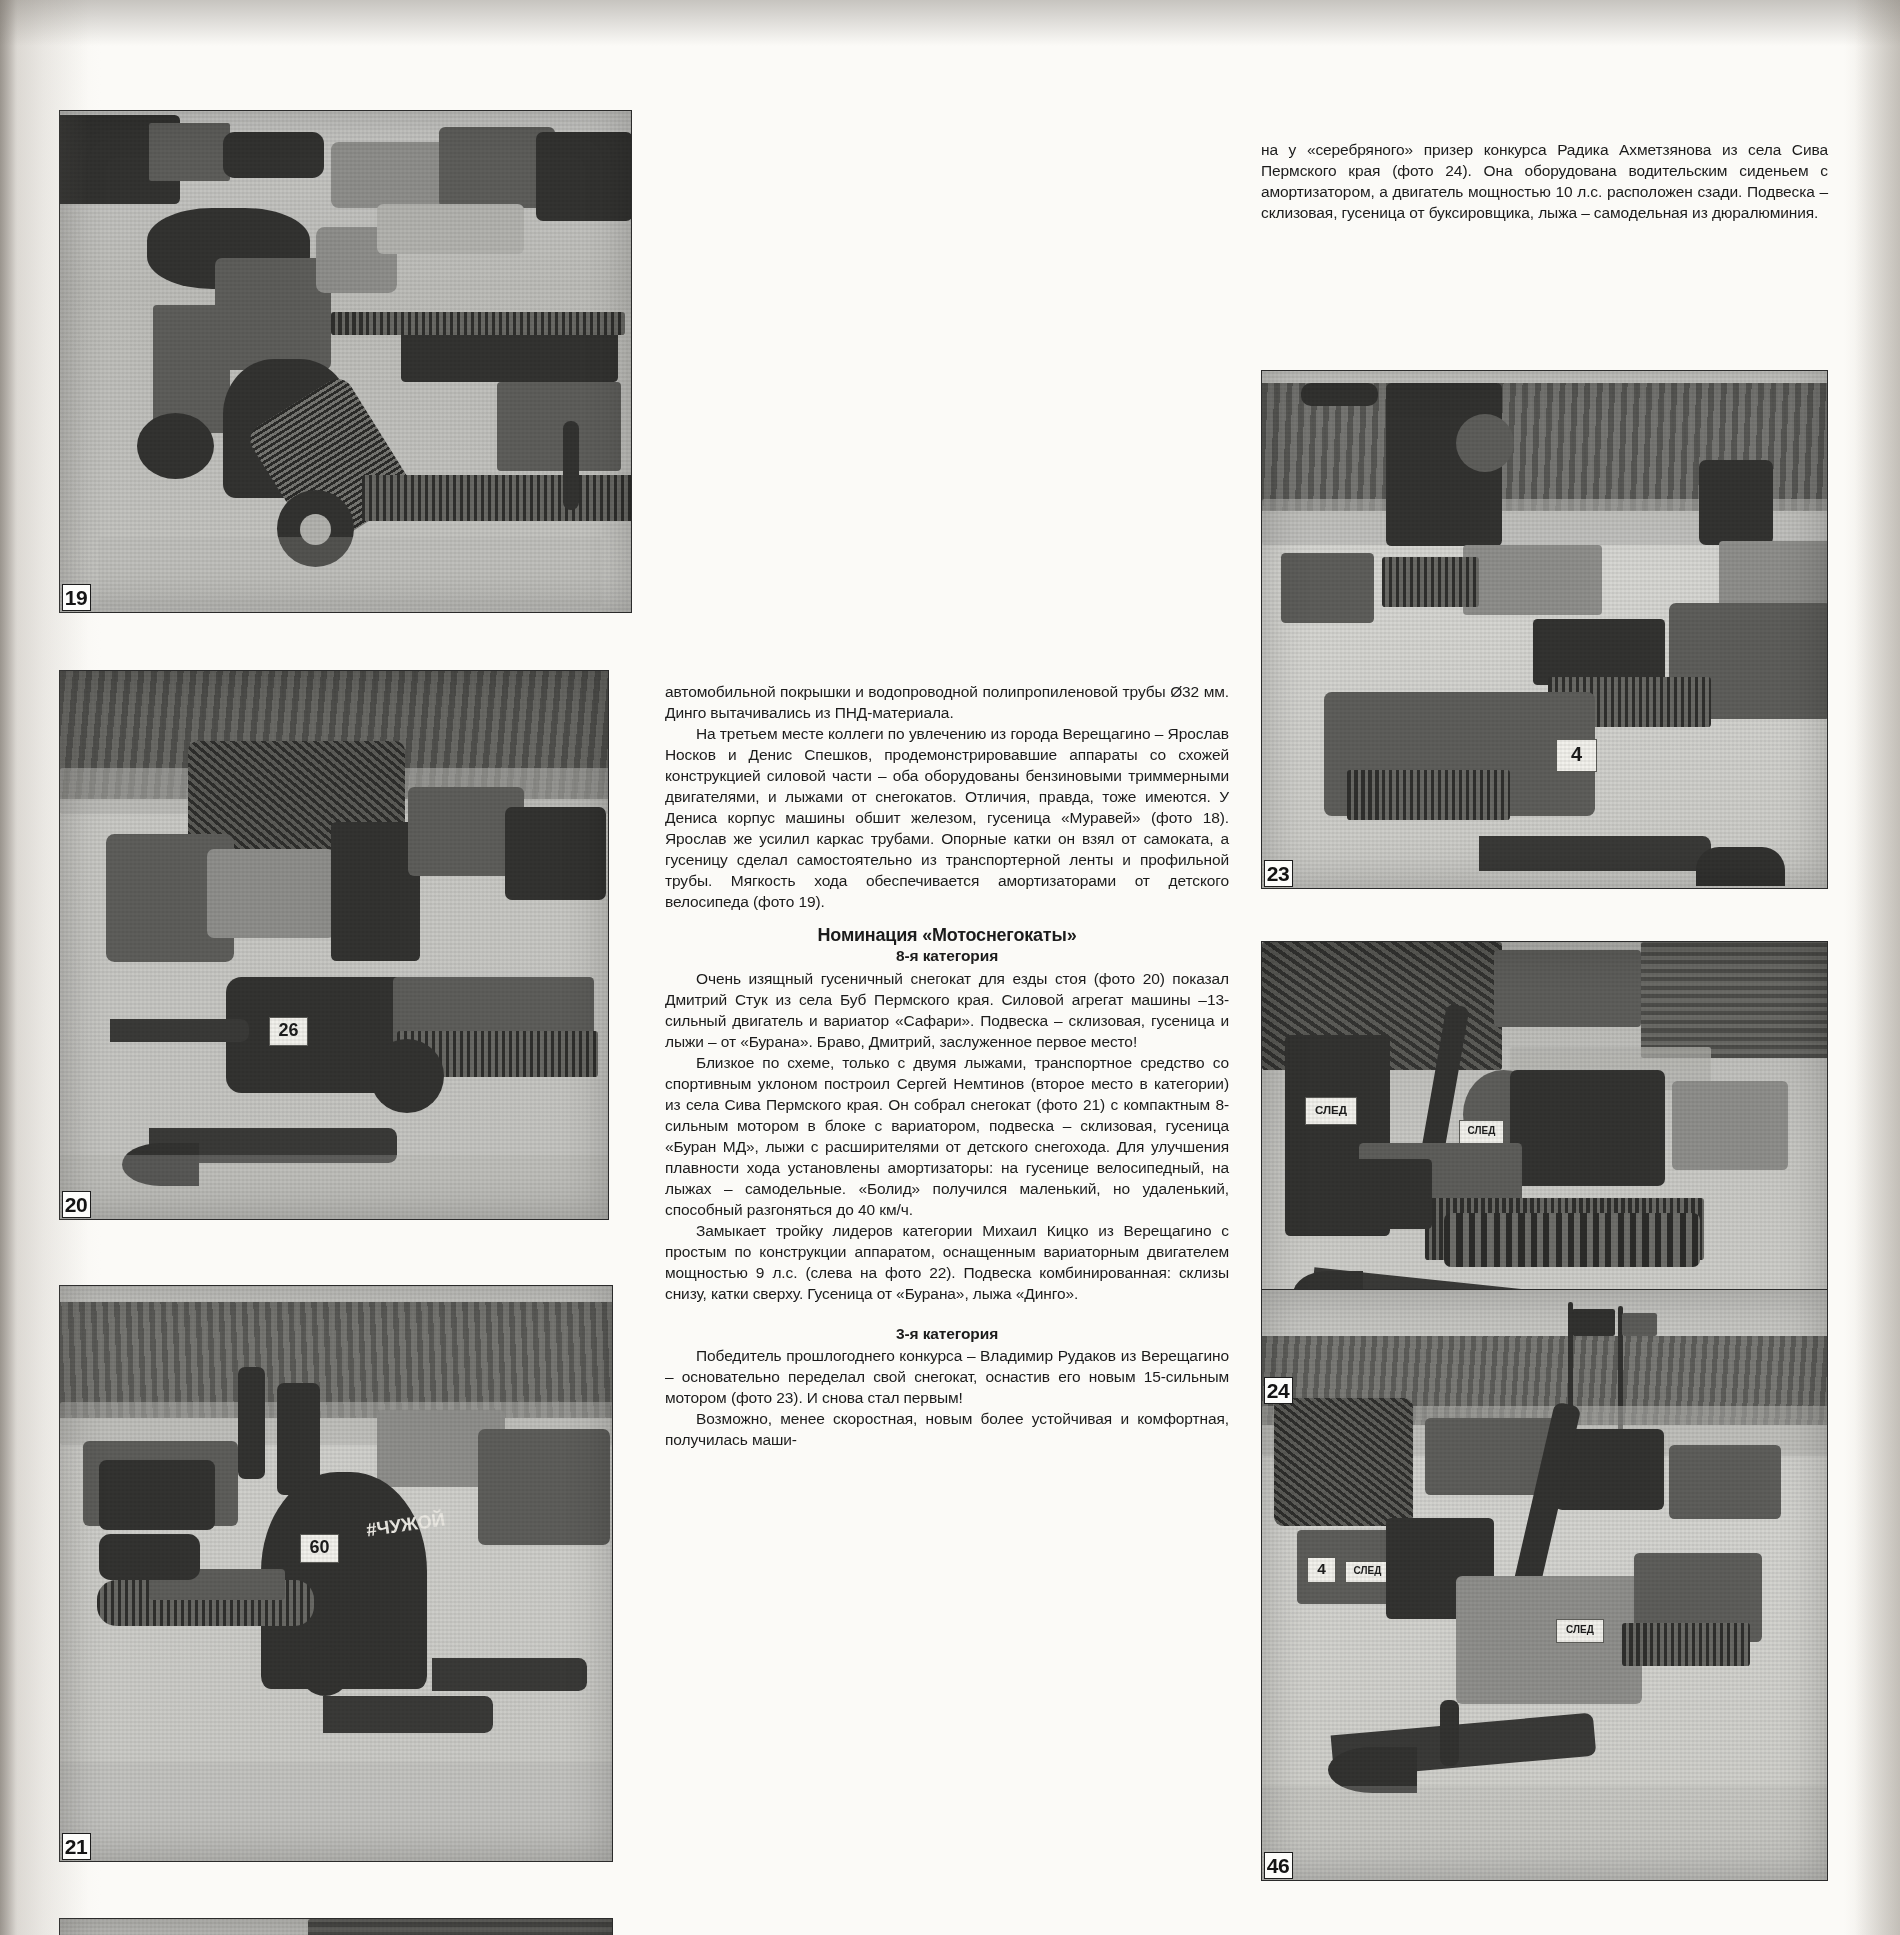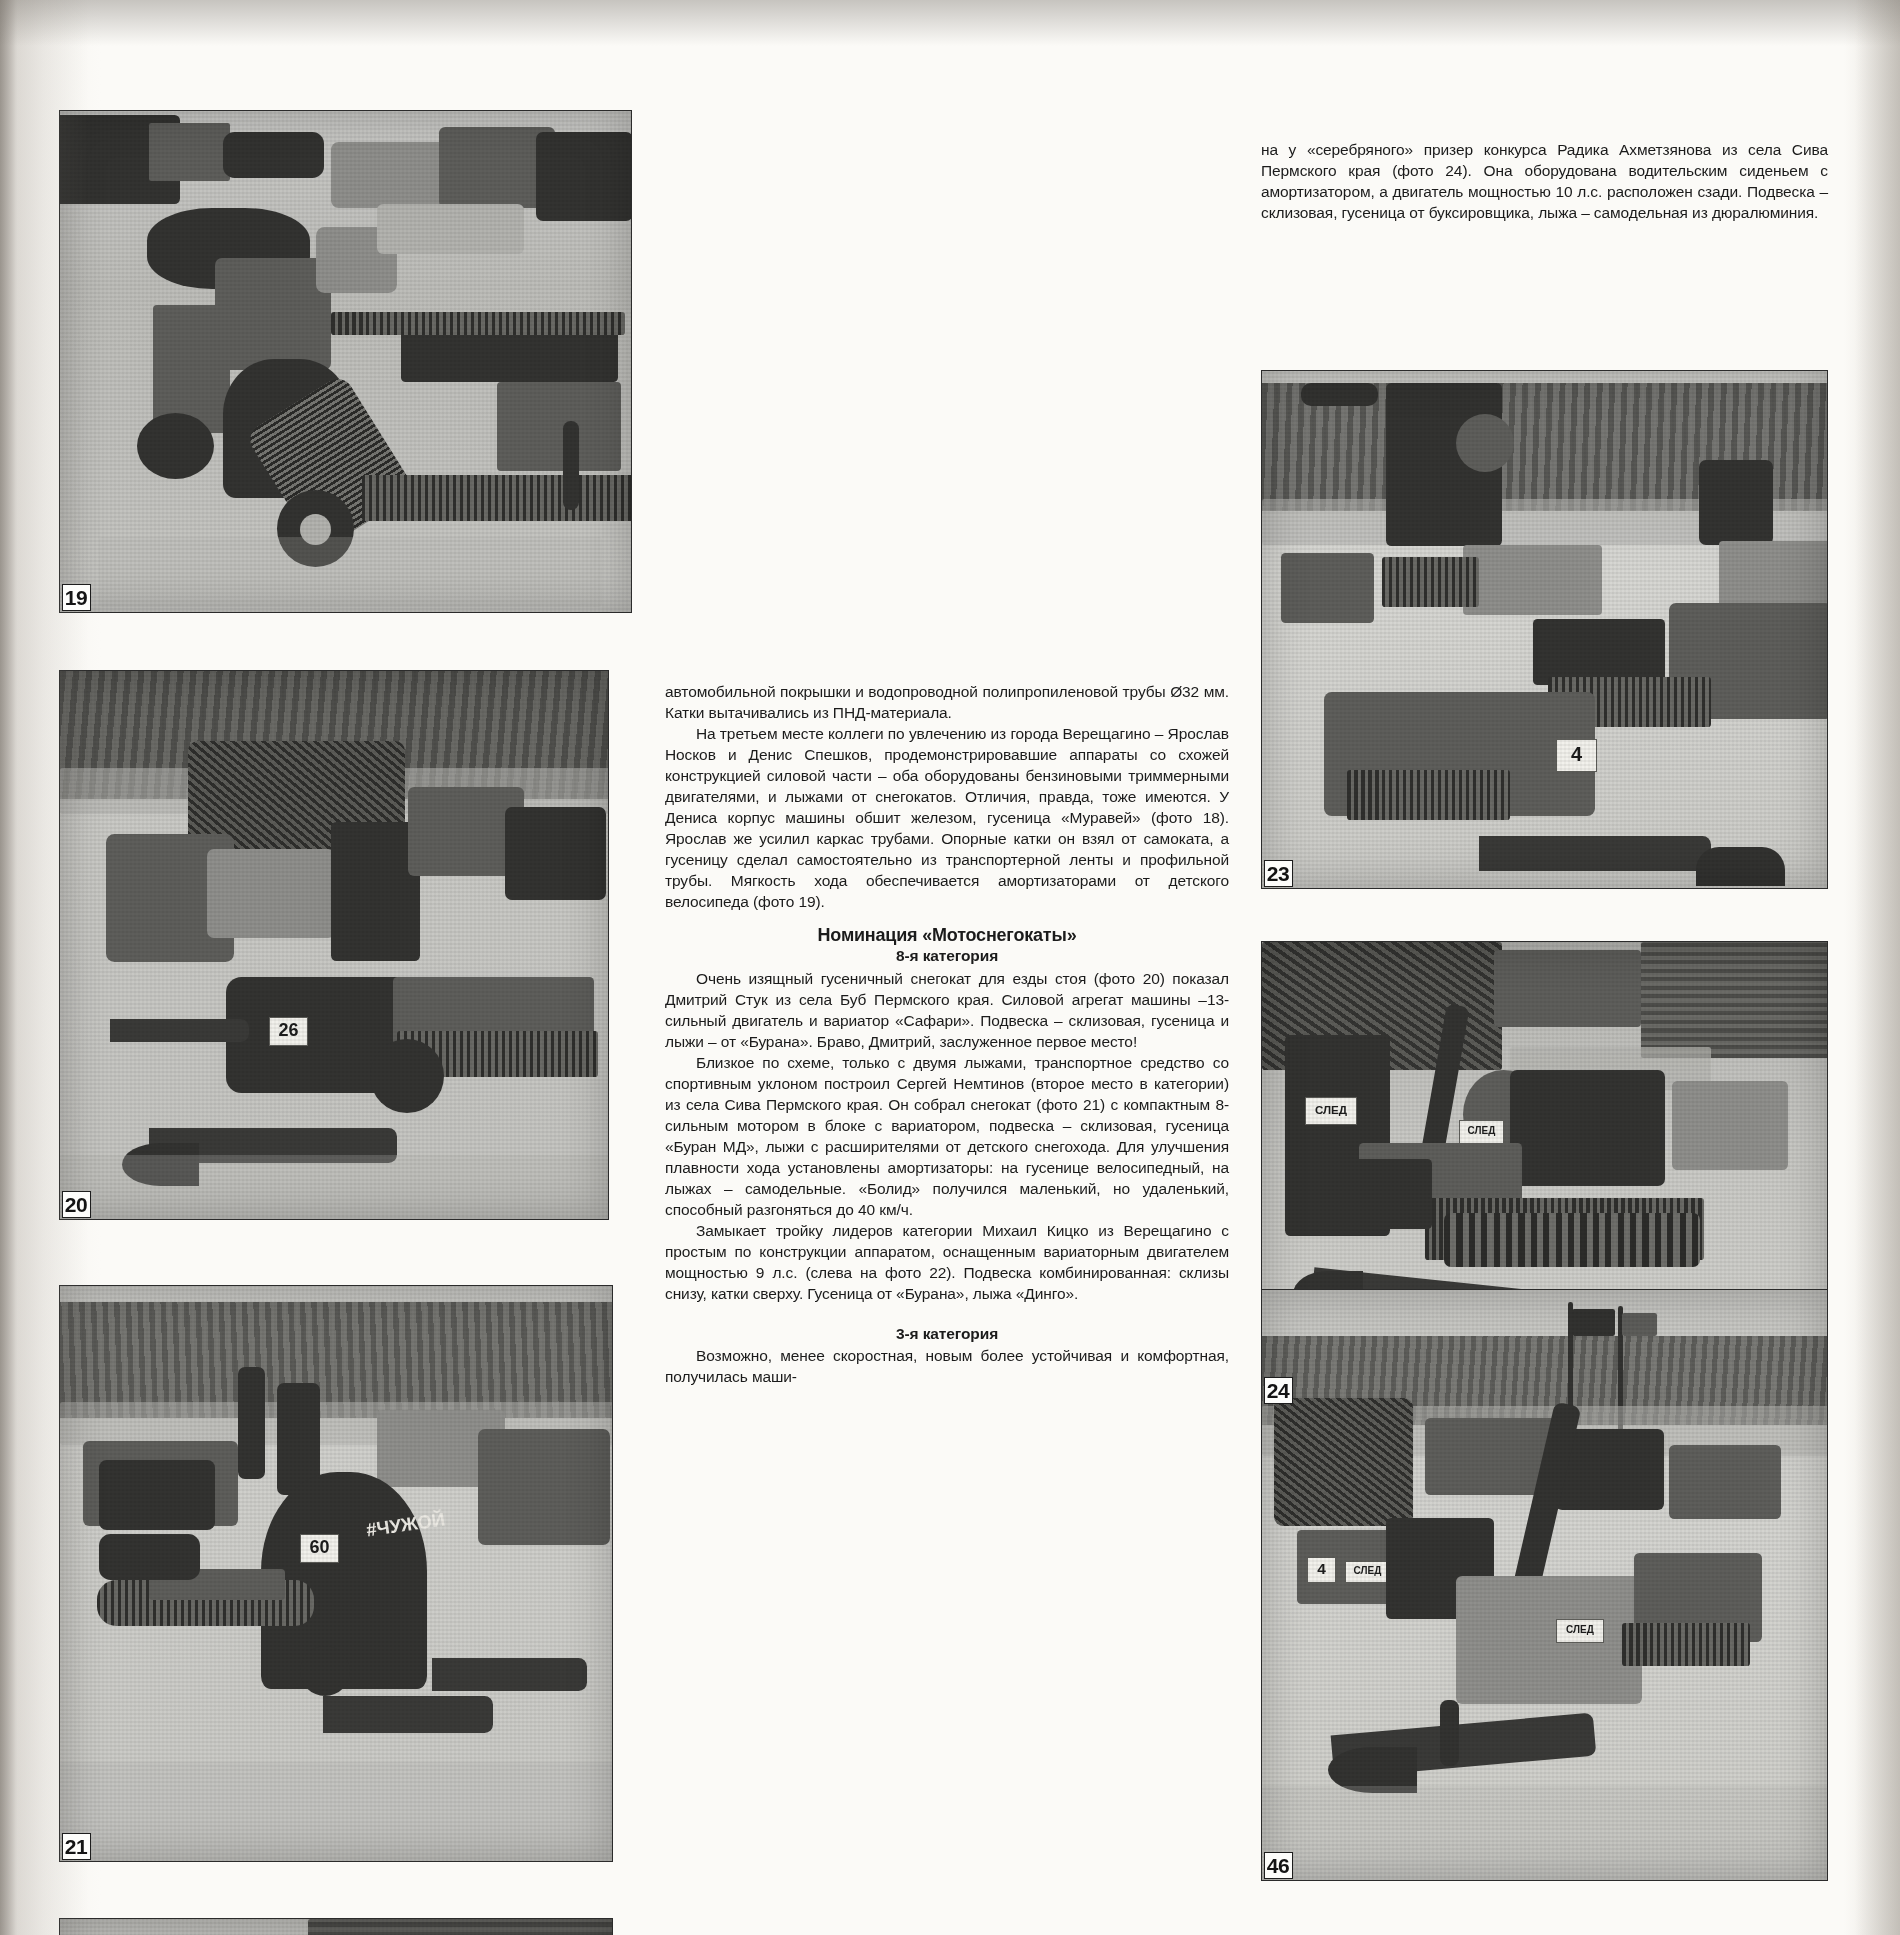--- a/index.html
+++ b/index.html
@@ -289,32 +289,33 @@
       <div class="blob dk" style="left:66px;top:457px;width:89px;height:46px;border-radius:70% 0 0 70%;"></div>
       <div class="blob dk" style="left:178px;top:410px;width:19.4px;height:66px;border-radius:7.7px;"></div>
       <div class="blob pale" style="left:0;top:496px;width:567px;height:97px;opacity:.26;"></div>
       <div class="grain"></div>
       <div class="vig"></div>
     </div>
     <div class="ph-num">46</div>
   </div>
 
   <div class="col" style="left:665px;top:681px;width:564px;">
-    <p class="noind">автомобильной покрышки и водопроводной полипропиленовой трубы Ø32 мм. Катки вытачивались из ПНД-материала.</p>
+    <p class="noind">автомобильной покрышки и водопроводной полипропиленовой трубы Ø32 мм. Динго вытачивались из ПНД-материала.</p>
     <p>На третьем месте коллеги по увлечению из города Верещагино – Ярослав Носков и Денис Спешков, продемонстрировавшие аппараты со схожей конструкцией силовой части – оба оборудованы бензиновыми триммерными двигателями, и лыжами от снегокатов. Отличия, правда, тоже имеются. У Дениса корпус машины обшит железом, гусеница «Муравей» (фото 18). Ярослав же усилил каркас трубами. Опорные катки он взял от самоката, а гусеницу сделал самостоятельно из транспортерной ленты и профильной трубы. Мягкость хода обеспечивается амортизаторами от детского велосипеда (фото 19).</p>
 
     <div class="h-main">Номинация «Мотоснегокаты»</div>
     <div class="h-sub">8-я категория</div>
 
     <p>Очень изящный гусеничный снегокат для езды стоя (фото 20) показал Дмитрий Стук из села Буб Пермского края. Силовой агрегат машины –13-сильный двигатель и вариатор «Сафари». Подвеска – склизовая, гусеница и лыжи – от «Бурана». Браво, Дмитрий, заслуженное первое место!</p>
     <p>Близкое по схеме, только с двумя лыжами, транспортное средство со спортивным уклоном построил Сергей Немтинов (второе место в категории) из села Сива Пермского края. Он собрал снегокат (фото 21) с компактным 8-сильным мотором в блоке с вариатором, подвеска – склизовая, гусеница «Буран МД», лыжи с расширителями от детского снегохода. Для улучшения плавности хода установлены амортизаторы: на гусенице велосипедный, на лыжах – самодельные. «Болид» получился маленький, но удаленький, способный разгоняться до 40 км/ч.</p>
     <p>Замыкает тройку лидеров категории Михаил Кицко из Верещагино с простым по конструкции аппаратом, оснащенным вариаторным двигателем мощностью 9 л.с. (слева на фото 22). Подвеска комбинированная: склизы снизу, катки сверху. Гусеница от «Бурана», лыжа «Динго».</p>
 
     <div class="h-sub2">3-я категория</div>
 
+    <p>Победитель прошлогоднего конкурса – Владимир Рудаков из Верещагино – основательно переделал свой снегокат, оснастив его новым 15-сильным мотором (фото 23). И снова стал первым!</p>
     <p>Возможно, менее скоростная, новым более устойчивая и комфортная, получилась маши-</p>
   </div>
 
   <div class="col" style="left:1261px;top:139px;width:567px;">
     <p class="noind">на у «серебряного» призер конкурса Радика Ахметзянова из села Сива Пермского края (фото 24). Она оборудована водительским сиденьем с амортизатором, а двигатель мощностью 10 л.с. расположен сзади. Подвеска – склизовая, гусеница от буксировщика, лыжа – самодельная из дюралюминия.</p>
   </div>
 
   <div id="gutter-shade"></div>
   <div id="top-shade"></div>
 

